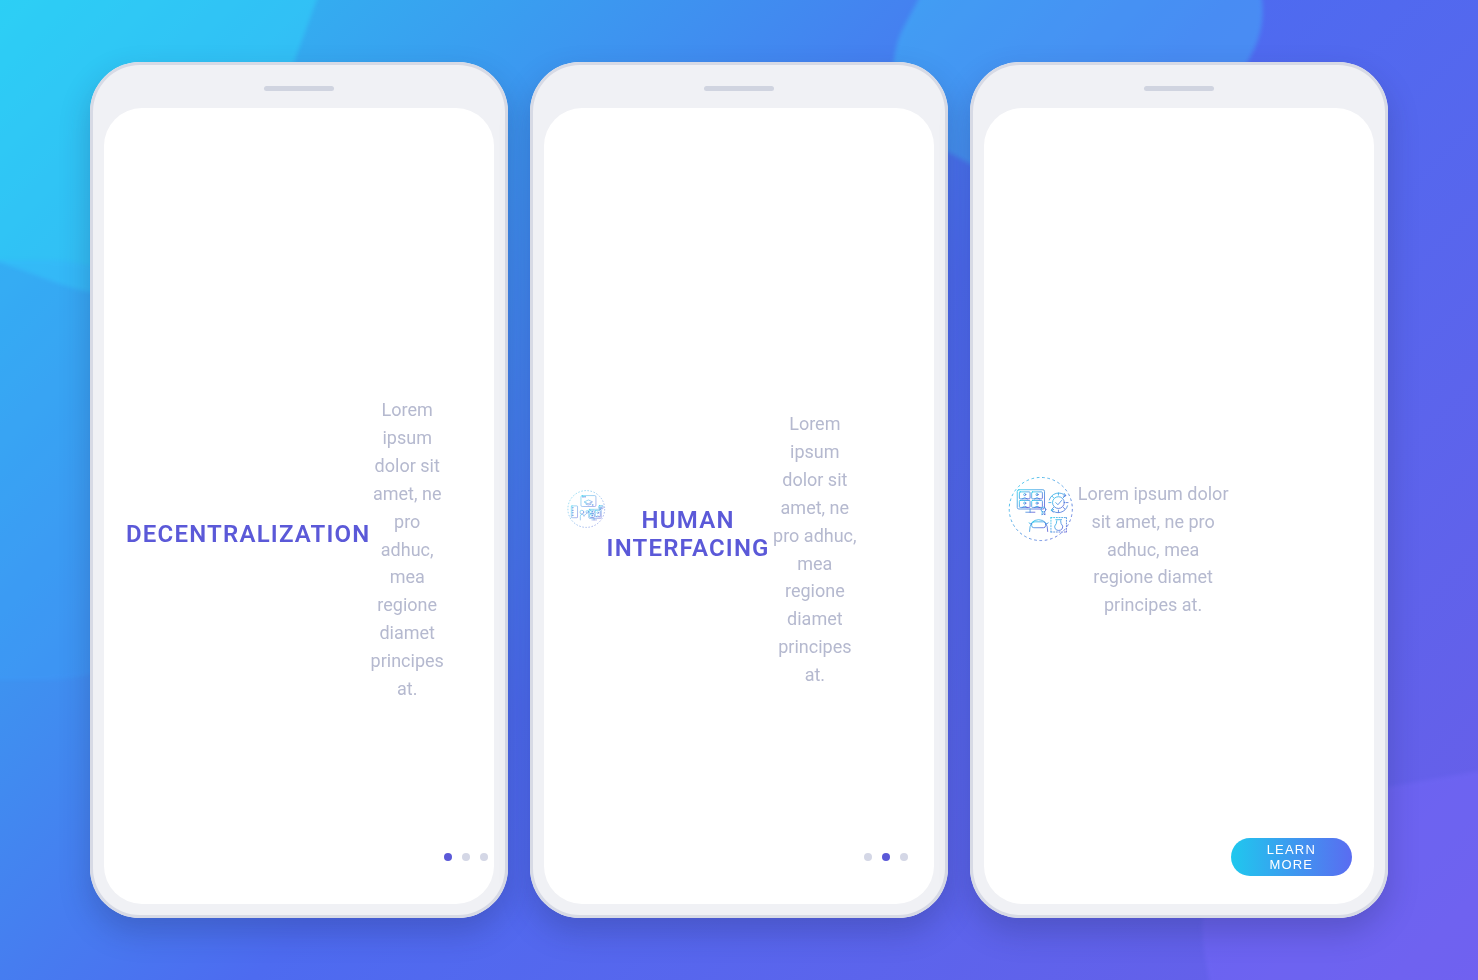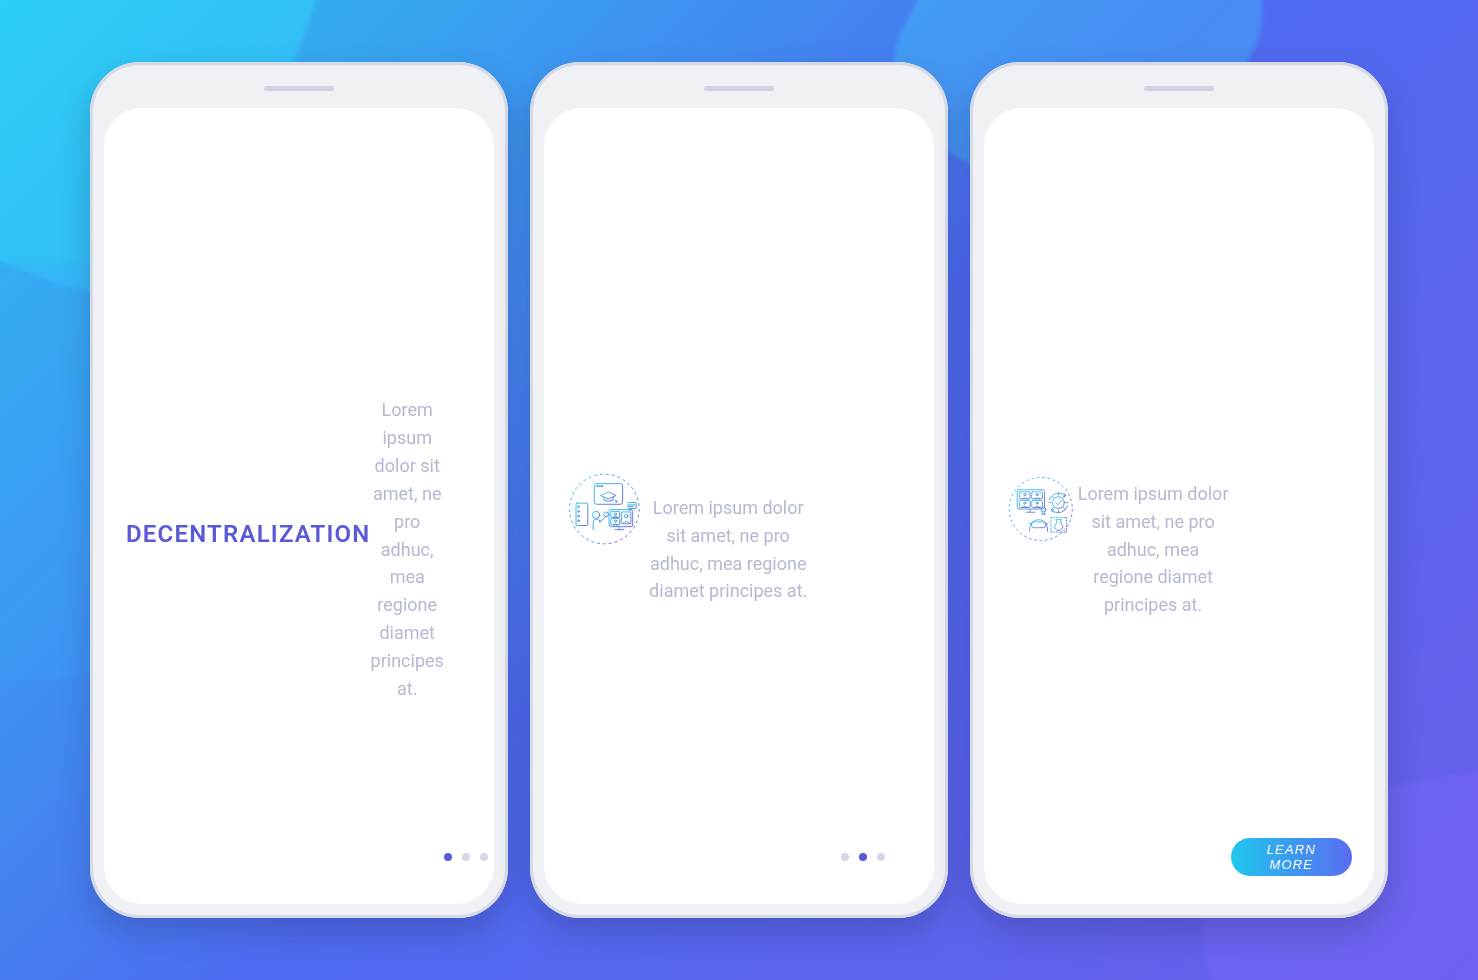--- a/index.html
+++ b/index.html
@@ -119,21 +119,20 @@
     height: 38px;
     border: none;
     border-radius: 20px;
     font-size: 13px;
     letter-spacing: 1.2px;
     font-weight: 500;
     color: #ffffff;
     cursor: pointer;
     background: linear-gradient(90deg, #1FC8EE 0%, #5A6CF1 100%);
     text-transform: uppercase;
-    font-style: italic;
   }
 </style>
 </head>
 <body>
 
 <div class="bg-blob blob-a"></div>
 <div class="bg-blob blob-b"></div>
 <div class="bg-blob blob-c"></div>
 <div class="bg-blob blob-d"></div>
 
@@ -247,20 +246,21 @@
             <path d="M160 184 Q167 176 174 184"></path>
           <rect x="188" y="140" width="32" height="40" rx="3"></rect>
           <circle cx="204" cy="154" r="6"></circle>
             <path d="M194 178 Q204 166 214 178"></path>
           <rect x="210" y="108" width="28" height="20" rx="4"></rect>
           <path d="M218 128 L216 136 L226 128"></path>
           <path d="M214 116 H234 M214 121 H228"></path>
         </g>
       </svg>
     </div>
+    <div class="card-title">HUMAN INTERFACING</div>
     <div class="card-desc">Lorem ipsum dolor sit amet, ne pro adhuc, mea regione diamet principes at.</div>
     <div class="footer">
       <div class="dots">
         <span class="dot"></span>
         <span class="dot active"></span>
         <span class="dot"></span>
       </div>
     </div>
   </div>
 </div>

